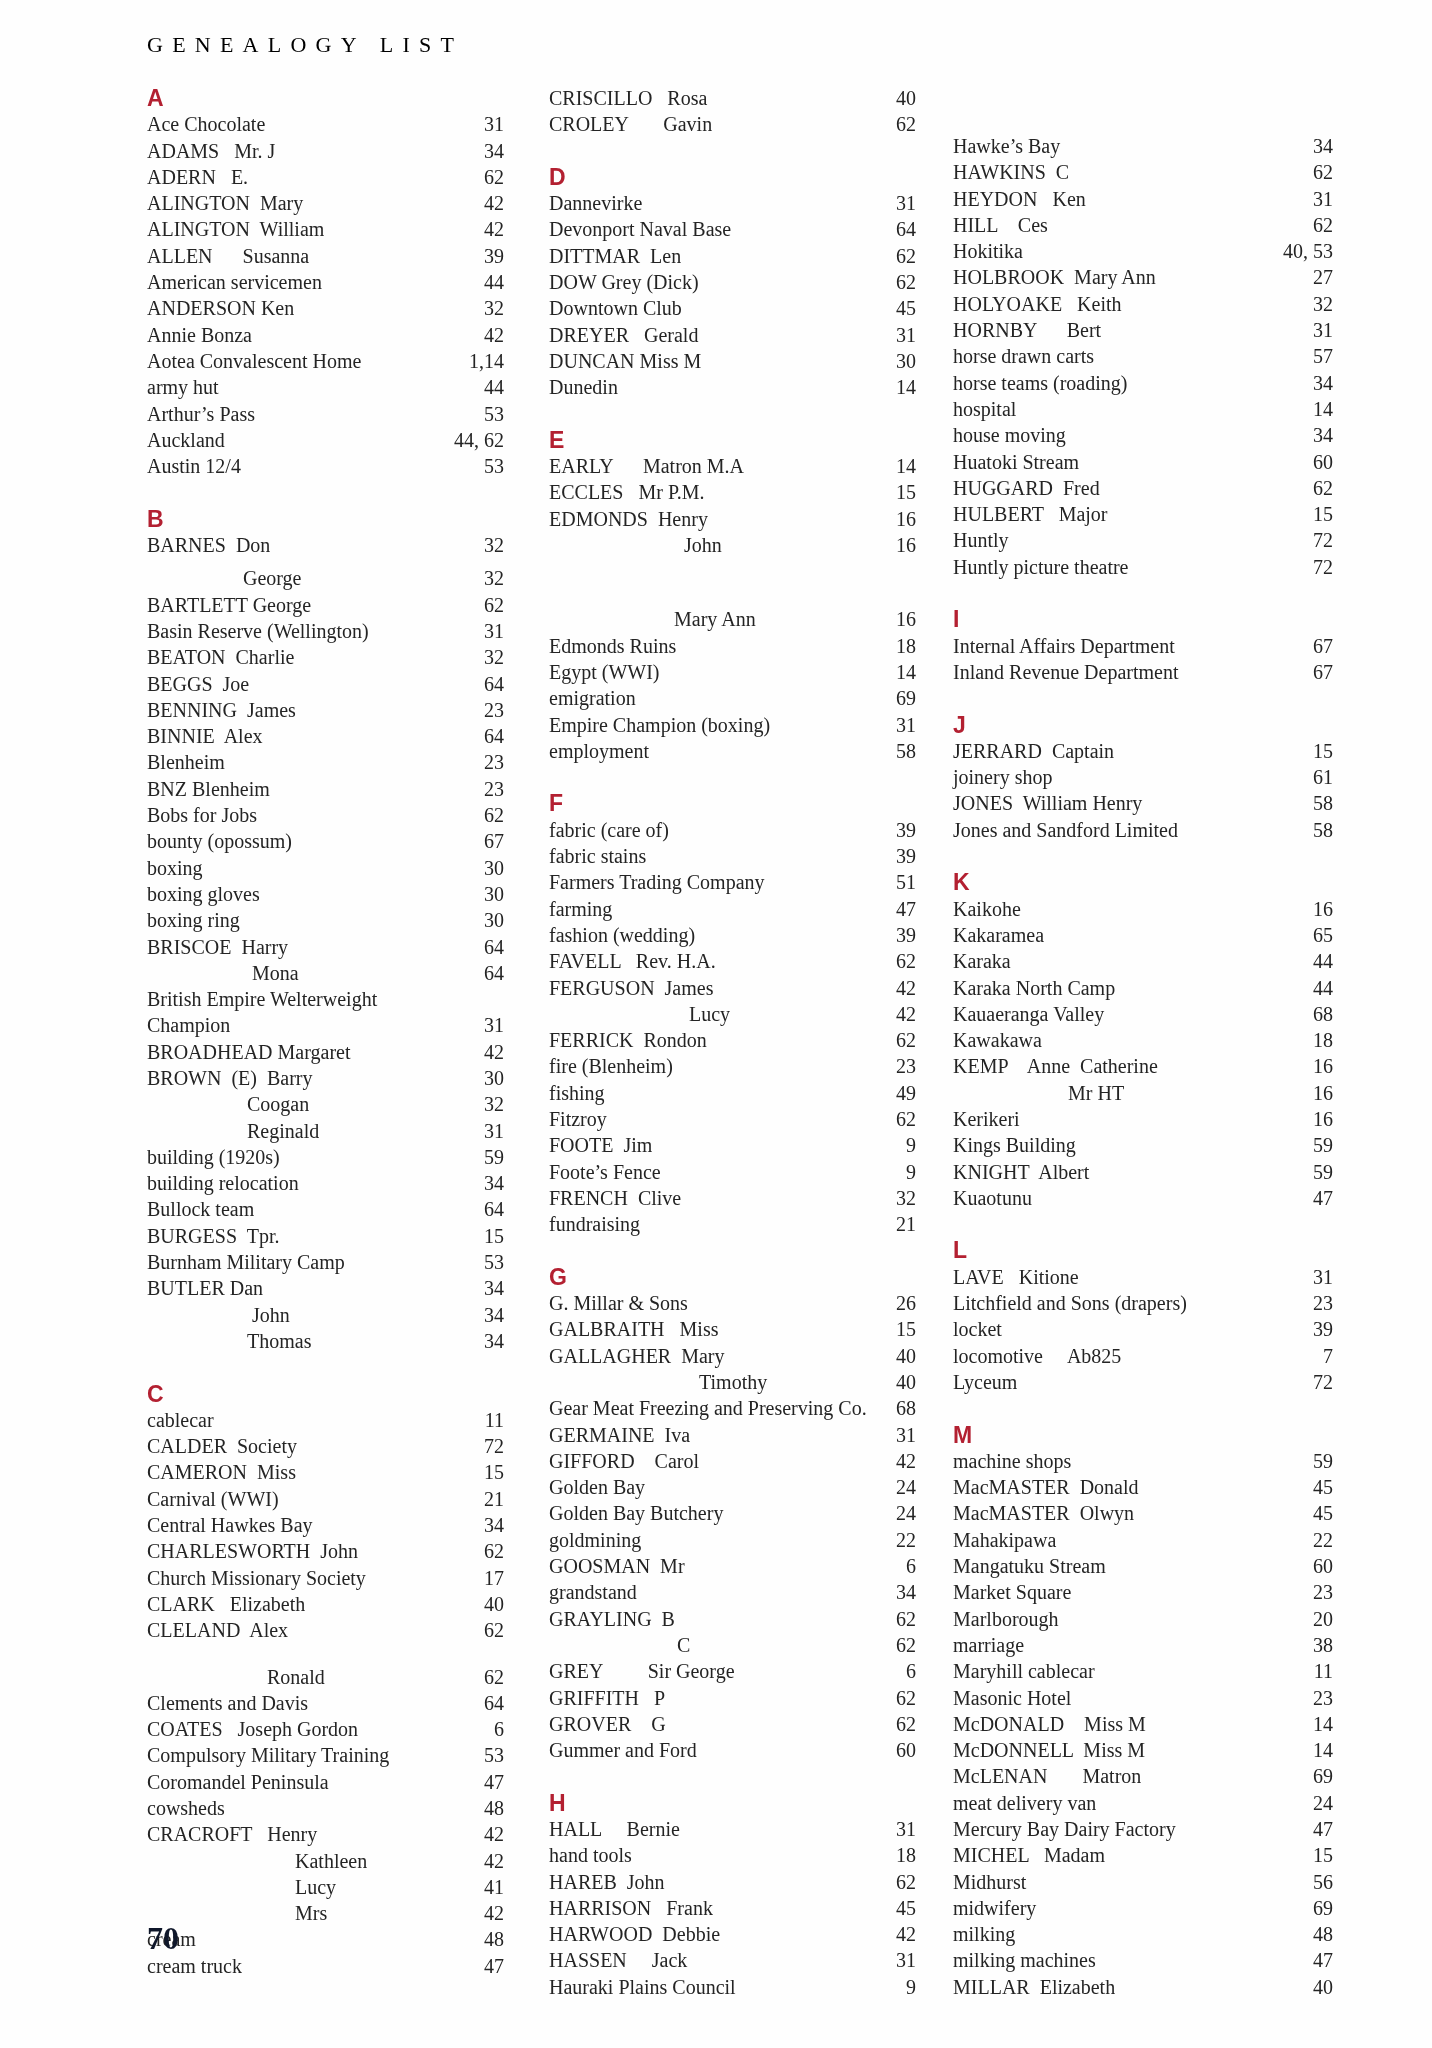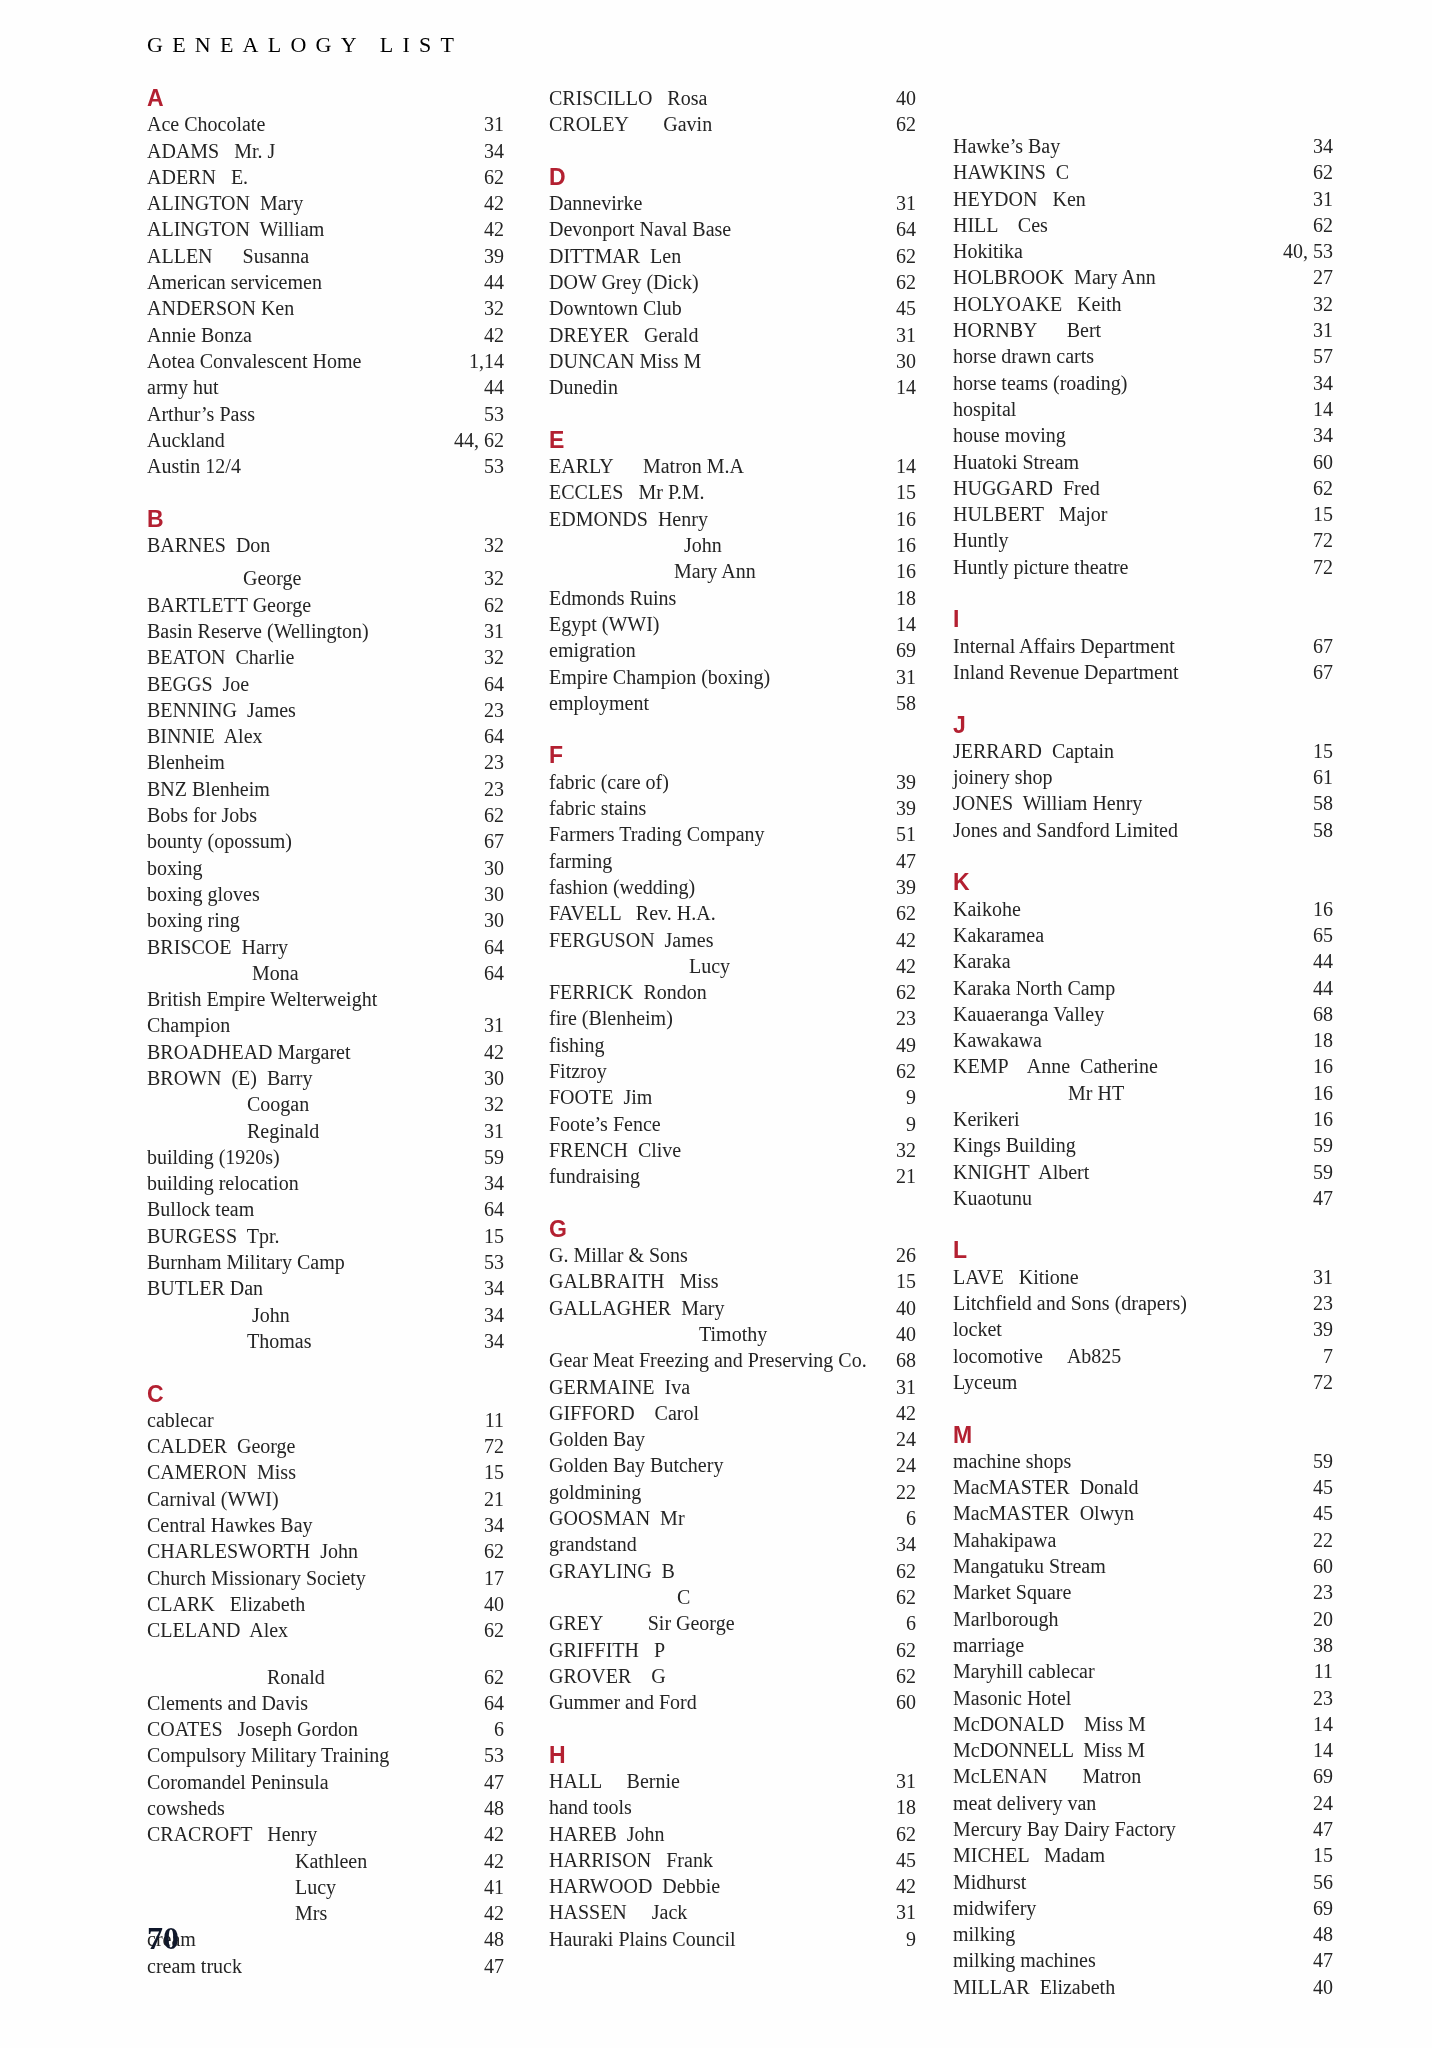--- a/index.html
+++ b/index.html
@@ -232,21 +232,21 @@
           <span class="num">34</span>
         </div>
       </div>
       <div class="block">
         <div class="letter">C</div>
         <div class="row">
           <span class="label">cablecar</span>
           <span class="num">11</span>
         </div>
         <div class="row">
-          <span class="label">CALDER  George</span>
+          <span class="label">CALDER  Society</span>
           <span class="num">72</span>
         </div>
         <div class="row">
           <span class="label">CAMERON  Miss</span>
           <span class="num">15</span>
         </div>
         <div class="row">
           <span class="label">Carnival (WWI)</span>
           <span class="num">21</span>
         </div>
@@ -378,21 +378,21 @@
         </div>
         <div class="row">
           <span class="label">EDMONDS  Henry</span>
           <span class="num">16</span>
         </div>
         <div class="row">
           <span class="label" style="padding-left: 135px;">John</span>
           <span class="num">16</span>
         </div>
         <div class="row">
-          <span class="label" style="padding-left: 125px;">Mary Ann</span>
+          <span class="label" style="padding-left: 125px; margin-top: 48px;">Mary Ann</span>
           <span class="num">16</span>
         </div>
         <div class="row">
           <span class="label">Edmonds Ruins</span>
           <span class="num">18</span>
         </div>
         <div class="row">
           <span class="label">Egypt (WWI)</span>
           <span class="num">14</span>
         </div>

